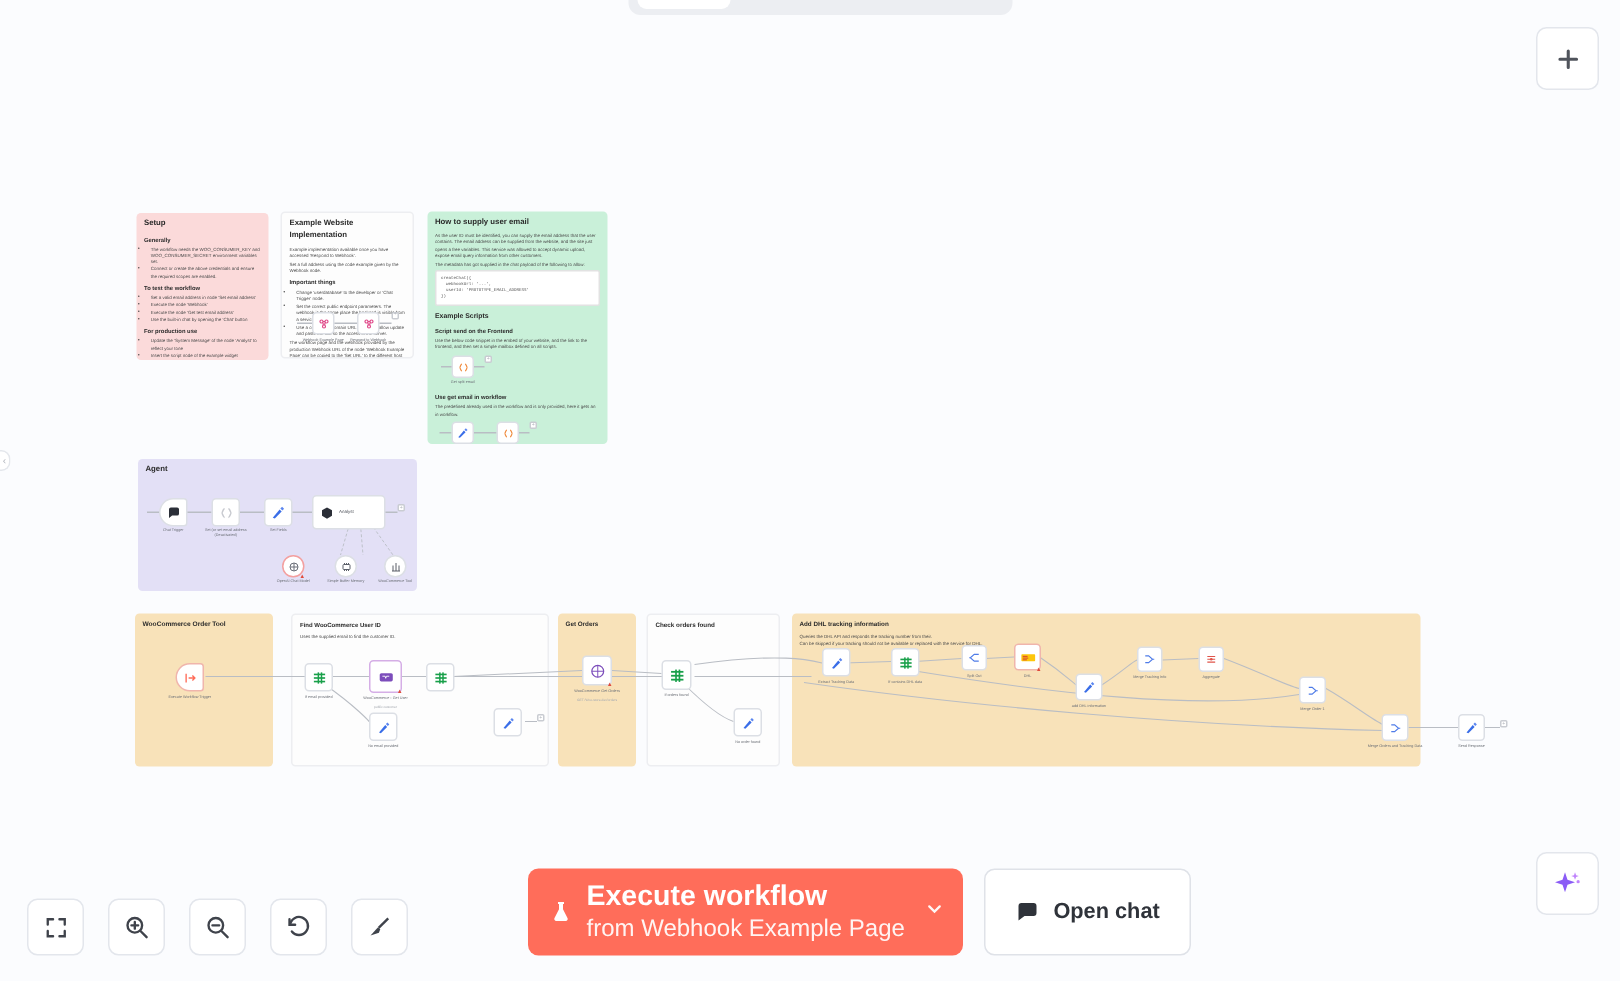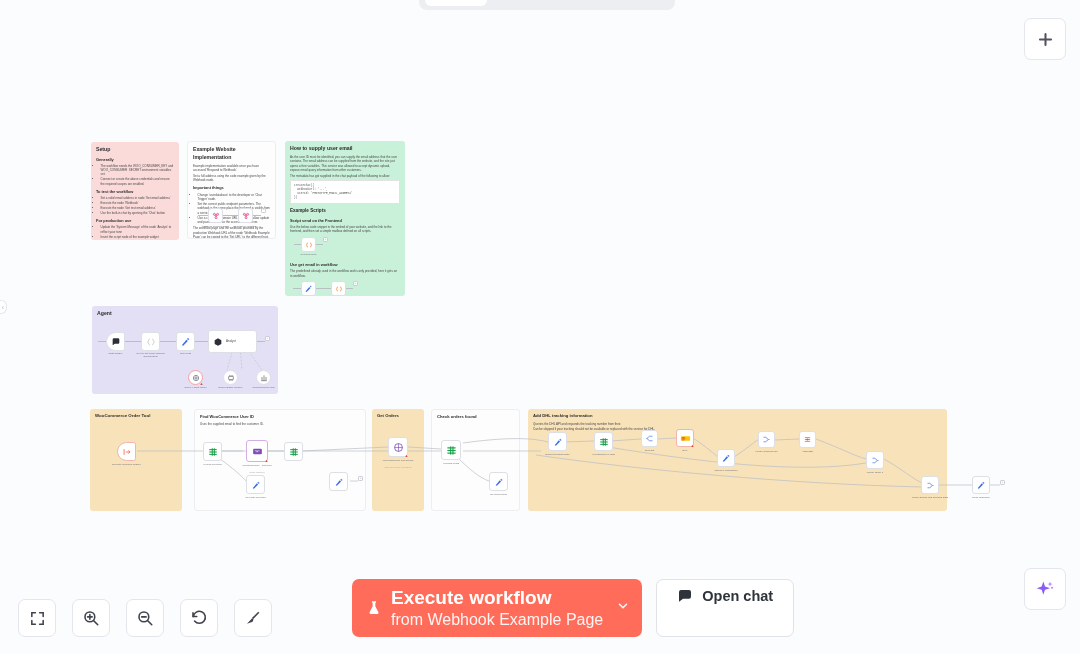--- a/index.html
+++ b/index.html
@@ -46,21 +46,21 @@
   .exec-btn {
     display: flex; align-items: center; gap: 9px;
     background: #ff6d5a; color: #fff; border: none; border-radius: 7px;
     padding: 8px 12px 8px 14px; cursor: pointer; min-width: 232px;
   }
   .exec-text { display: flex; flex-direction: column; line-height: 1.2; text-align: left; flex: 1; }
   .exec-title { font-size: 19px; font-weight: 700; }
   .exec-sub { font-size: 16px; font-weight: 400; opacity: .93; }
   .exec-caret { margin-left: 4px; opacity: .95; }
   .chat-btn {
-    display: flex; gap: 9px;
+    display: flex; align-items: center; gap: 9px;
     background: #fff; border: 1px solid #dfe2e8; border-radius: 7px;
     padding: 8px 20px; cursor: pointer; color: #2f333a;
     font-size: 14.5px; font-weight: 700;
   }
 
   
   #canvas { position: absolute; inset: 0; }
 
   .sticky {
     position: absolute; border-radius: 3px; overflow: hidden;

